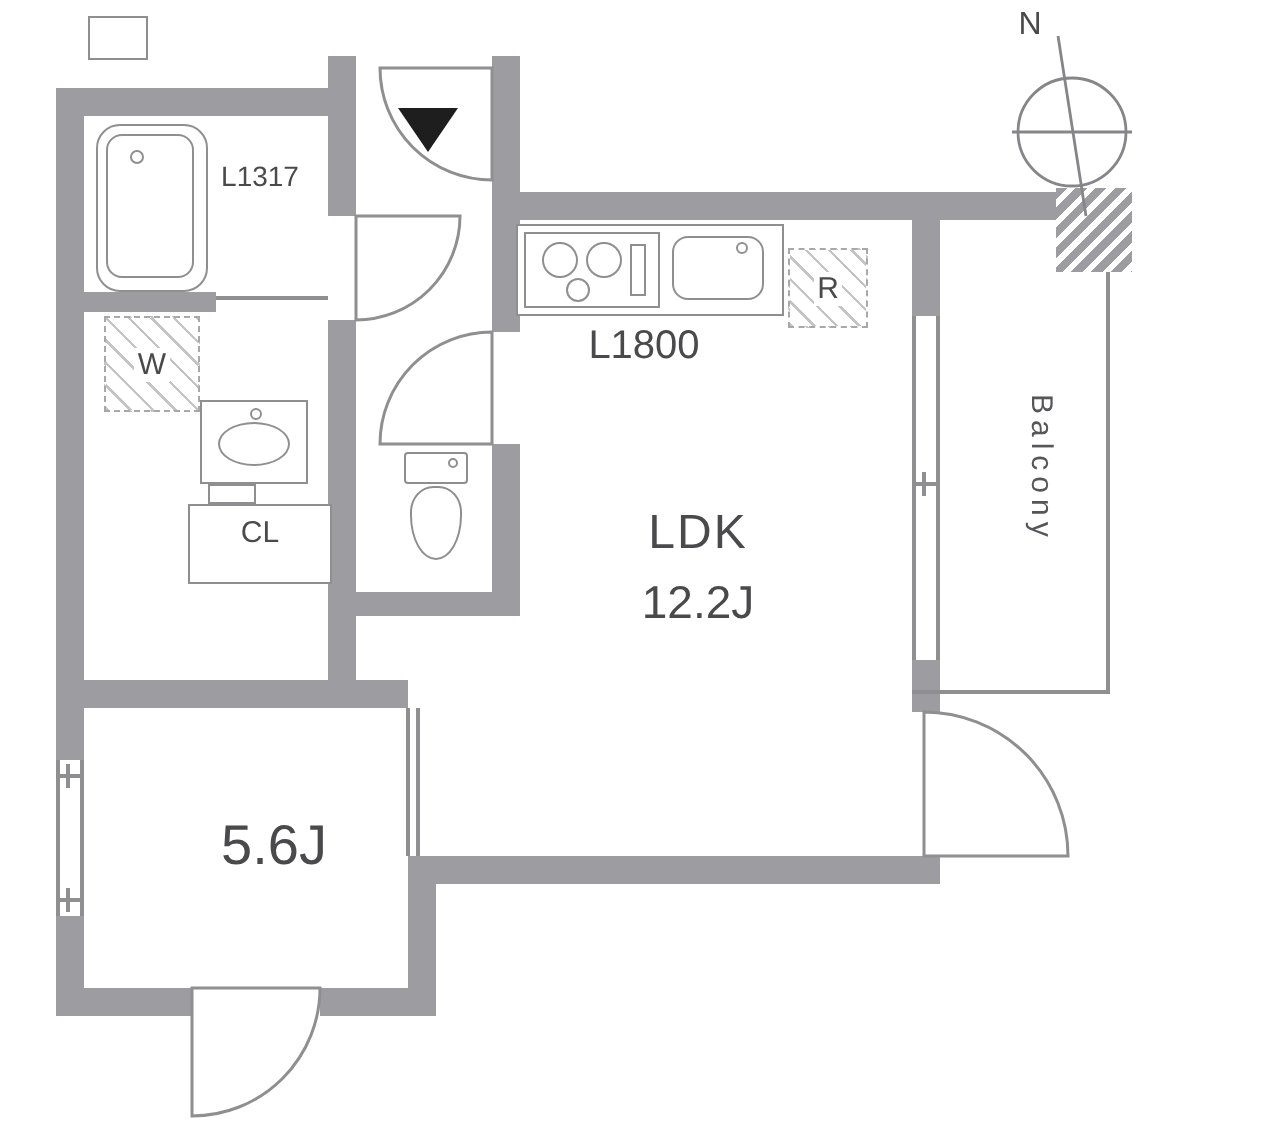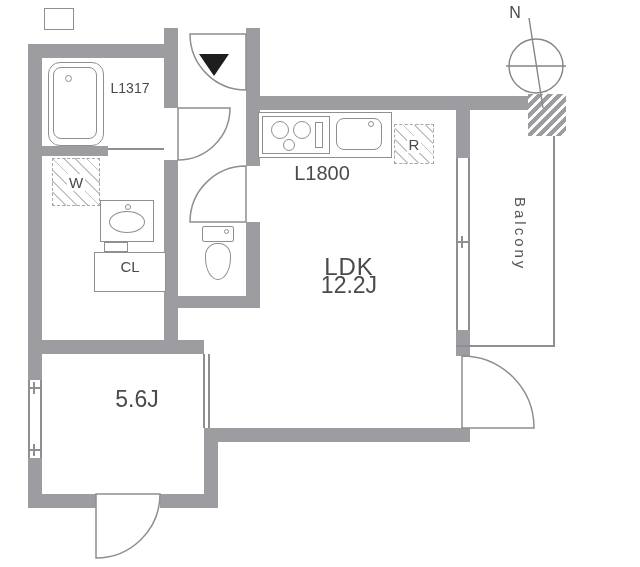--- a/index.html
+++ b/index.html
@@ -117,19 +117,19 @@
     <line x1="14" y1="60" x2="74" y2="60" stroke="#85858a" stroke-width="1.4"></line>
     <line x1="37" y1="12" x2="51" y2="102" stroke="#85858a" stroke-width="1.4"></line>
   </svg>
   <div class="lbl" style="left:504px;top:4px;width:22px;font-size:16px">N</div>
 
   <div class="lbl" style="left:102px;top:80px;width:56px;font-size:14px">L1317</div>
   <div class="lbl" style="left:286px;top:162px;width:72px;font-size:20px">L1800</div>
   <div class="lbl" style="left:94px;top:258px;width:72px;font-size:15px">CL</div>
 
   <div class="lbl" style="left:299px;top:253px;width:100px;font-size:24px;letter-spacing:1px">LDK</div>
-  <div class="lbl" style="left:299px;top:272px;width:100px;font-size:23px">12.2J</div>
+  <div class="lbl" style="left:299px;top:288px;width:100px;font-size:23px">12.2J</div>
 
-  <div class="lbl" style="left:87px;top:386px;width:100px;font-size:23px">5.6J</div>
+  <div class="lbl" style="left:87px;top:407px;width:100px;font-size:28px">5.6J</div>
 
   <div class="lbl vert" style="left:497px;top:164px;width:32px;height:140px;font-size:15px;color:#55555a">Balcony</div>
 
 </div>
 
 </body></html>

